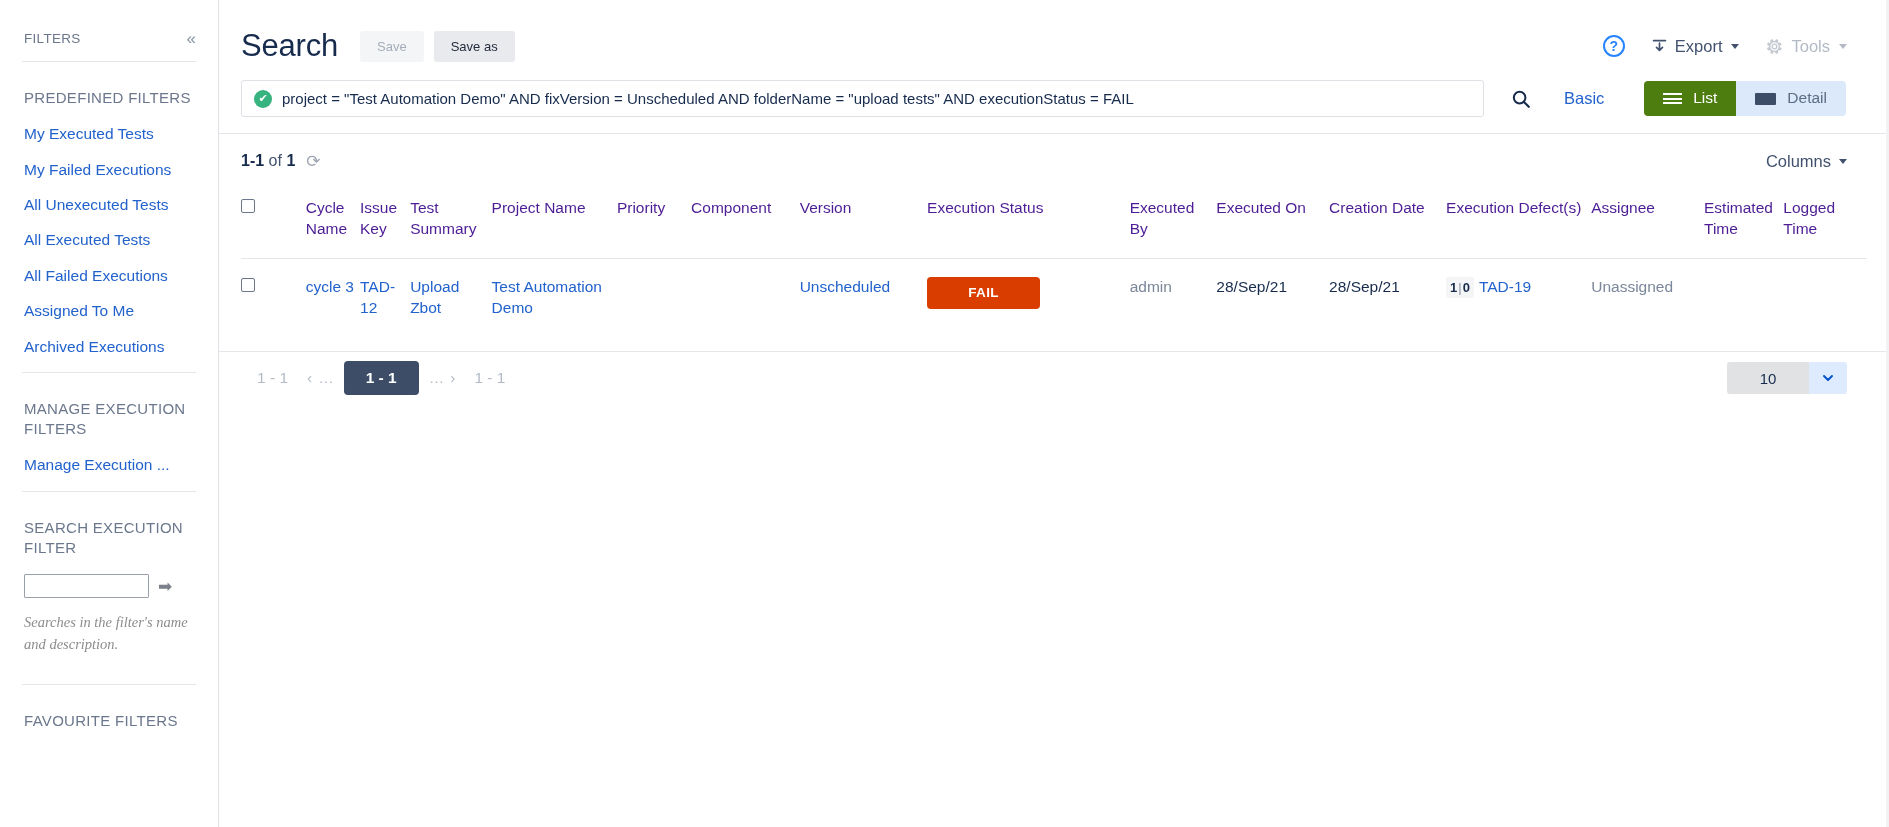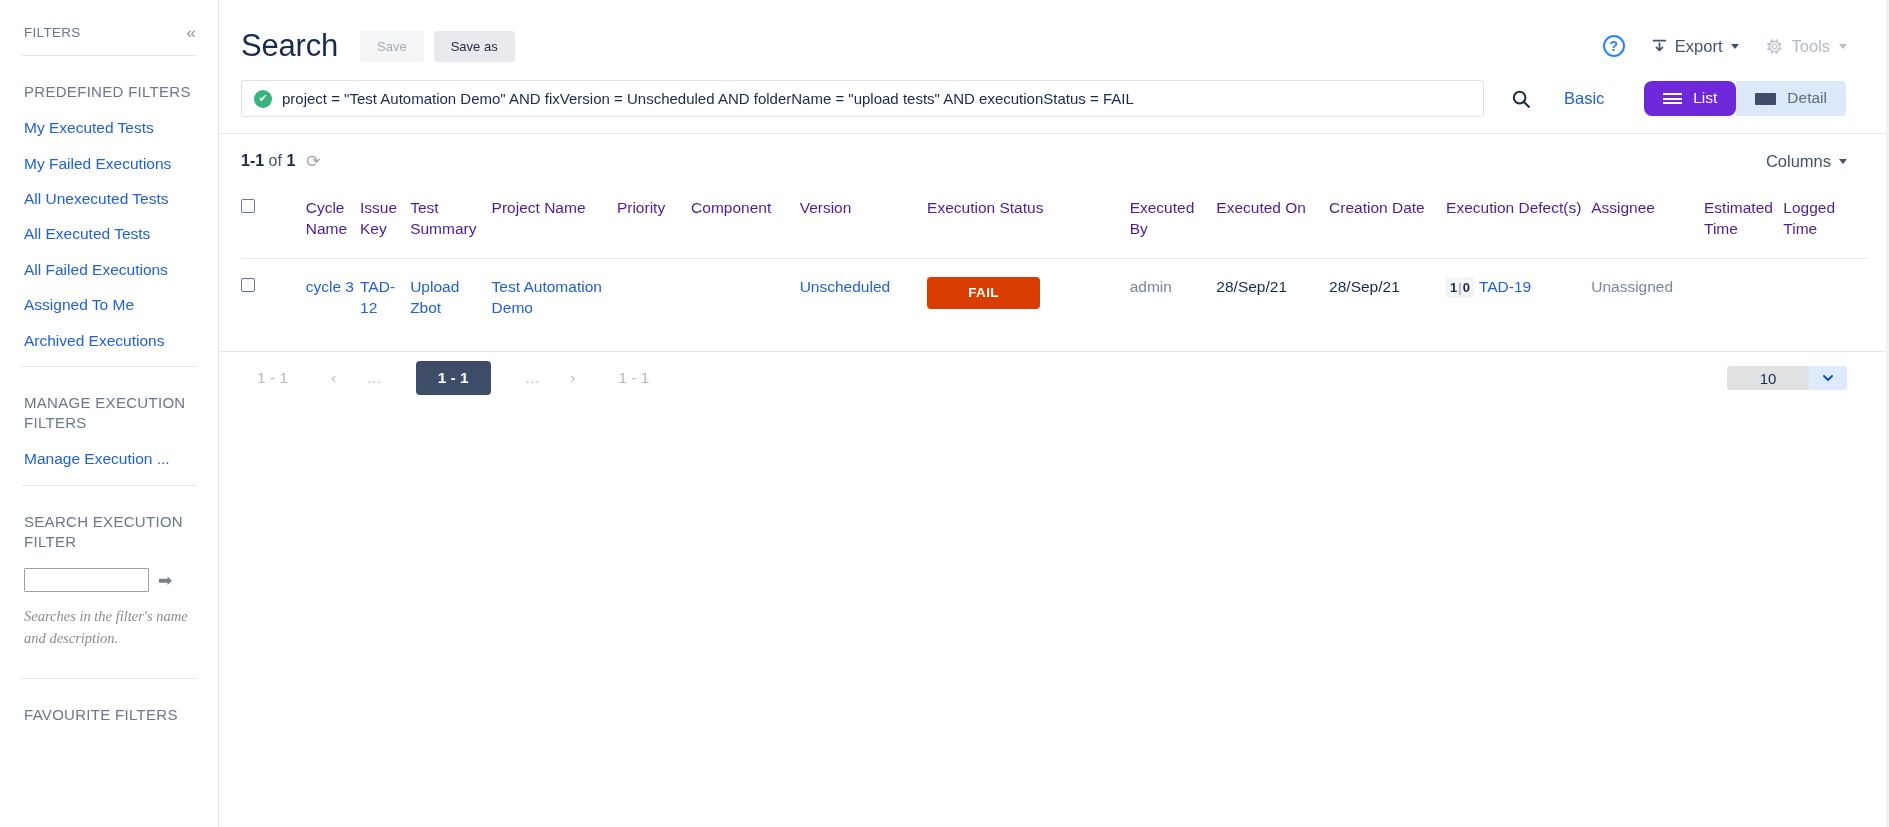--- a/index.html
+++ b/index.html
@@ -23,21 +23,21 @@
     height: 827px;
     background: #ffffff;
     border-right: 1px solid #dfe1e6;
     padding: 0 24px;
     position: relative;
   }
   .sb-head {
     display: flex;
     align-items: center;
     justify-content: space-between;
-    padding-top: 24px;
+    padding-top: 30px;
     padding-bottom: 14px;
   }
   .sb-head-title {
     font-size: 13.5px;
     letter-spacing: 0.3px;
     color: #6b778c;
     font-weight: 400;
   }
   .collapse-icon {
     color: #8993a4;
@@ -227,21 +227,21 @@
     overflow: hidden;
     margin-right: 21px;
   }
   .vt-btn {
     display: flex; align-items: center; gap: 11px;
     padding: 8px 19px;
     font-size: 15.5px;
     cursor: pointer;
     line-height: 1.2;
   }
-  .vt-btn.active { background: #6d28d9; color: #ffffff; border-radius: 8px; }
+  .vt-btn.active { background: #4d7c0f; color: #ffffff; }
   .vt-btn.inactive { background: #dbe9fb; color: #5e6c84; }
   .icon-lines { display: flex; flex-direction: column; gap: 2.5px; }
   .icon-lines span { display: block; width: 19px; height: 2px; background: currentColor; }
   .icon-block { width: 21px; height: 12px; background: #3d4d68; border-radius: 1px; }
 
   .divider-h {
     border-top: 1px solid #e4e6ea;
     margin-top: 16px;
   }
 
@@ -330,42 +330,41 @@
   .defect-count i { font-style: normal; color: #8993a4; font-weight: 400; margin: 0 1px; }
 
   
   .pager-row {
     display: flex;
     align-items: center;
     padding: 0 22px;
     margin-top: 10px;
     height: 54px;
     border-top: 1px solid #e4e6ea;
-    gap: 24px;
   }
   .pg-edge { font-size: 15.5px; color: #b3bac5; padding: 0 16px; }
   .pg-arrow { font-size: 15.5px; color: #b3bac5; cursor: pointer; padding: 0 3px; }
   .pg-ellip { font-size: 15.5px; color: #b3bac5; padding: 0 3px; }
   .pg-current {
     background: #3d4d68;
     color: #fff;
     font-size: 15.5px;
     font-weight: 700;
     border-radius: 4px;
     padding: 8px 22px;
     margin: 0 7px;
     cursor: pointer;
   }
   .page-size {
     margin-left: auto;
     margin-right: 20px;
     display: flex;
     border-radius: 3px;
     overflow: hidden;
-    height: 24px;
+    height: 32px;
   }
   .ps-value {
     background: #e1e2e4;
     color: #172b4d;
     font-size: 15px;
     width: 82px;
     display: flex; align-items: center; justify-content: center;
   }
   .ps-arrow {
     background: #deebff;

